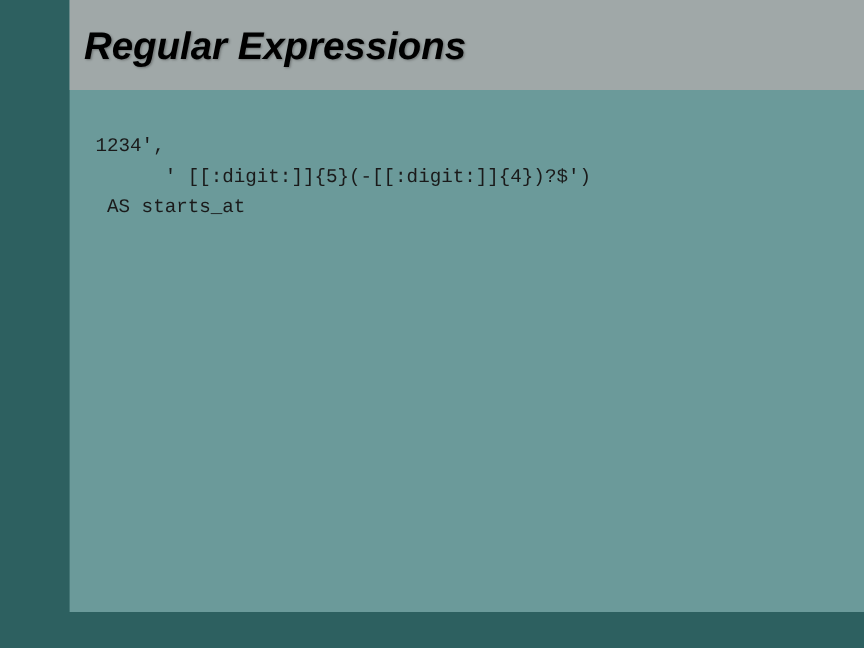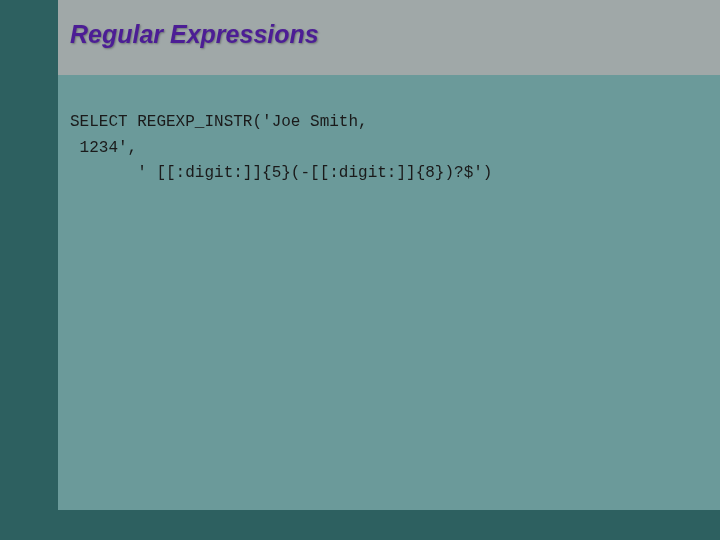--- a/index.html
+++ b/index.html
@@ -51,23 +51,23 @@
       height: 30px;
       background: #2d6060;
     }
 
     
     .title {
       position: absolute;
       left: 70px;
       top: 20px;
       font-family: Arial, sans-serif;
-      font-size: 25px;
+      font-size: 32px;
       font-weight: bold;
-      color: #4c1d95;
+      color: #000000;
       font-style: italic;
       text-shadow: 1px 1px 2px rgba(0,0,0,0.3);
     }
 
     
     .content {
       position: absolute;
       left: 70px;
       top: 110px;
       right: 20px;
@@ -98,20 +98,20 @@
   <div class="sidebar-strip"></div>
 
   <div class="top-gray"></div>
 
   <div class="bottom-strip"></div>
 
   <div class="title">Regular Expressions</div>
 
   <div class="content">
     <div class="code-block">
-      <span class="code-line">SELECT REGEXP_INSTR('Joe Smith,</span>
       <span class="code-line"> 1234',</span>
-      <span class="code-line">       ' [[:digit:]]{5}(-[[:digit:]]{8})?$')</span>
+      <span class="code-line">       ' [[:digit:]]{5}(-[[:digit:]]{4})?$')</span>
+      <span class="code-line">  AS starts_at</span>
       <div class="spacer"></div>
     </div>
   </div>
 
 </div>
 
 </body></html>

